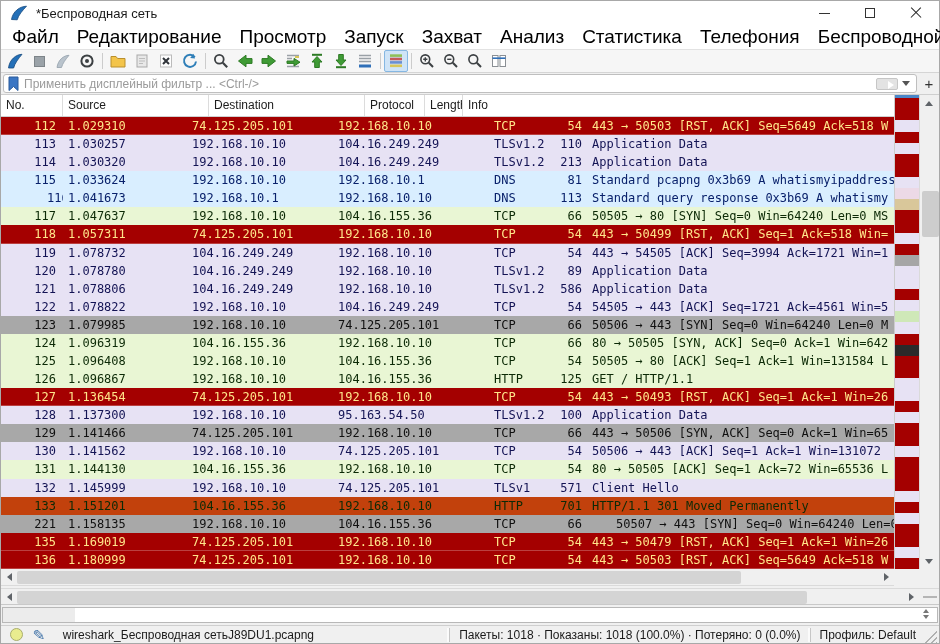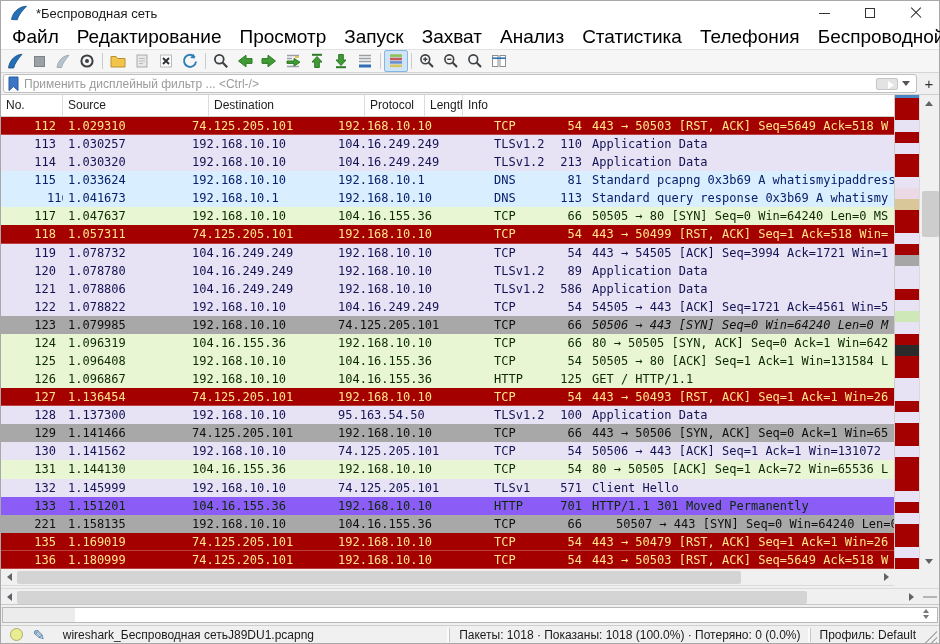--- a/index.html
+++ b/index.html
@@ -423,21 +423,21 @@
             <span class="pcell c-length" style="width: 38px; flex: 0 0 auto;">54</span>
             <span class="pcell c-info" style="flex: 1 1 0%;">54505 → 443 [ACK] Seq=1721 Ack=4561 Win=5</span>
           </div>
           <div class="prow" style="background: rgb(168, 168, 168); color: rgb(16, 16, 16);">
             <span class="pcell c-no" style="width: 62px; flex: 0 0 auto;">123</span>
             <span class="pcell c-time" style="width: 124px; flex: 0 0 auto;">1.079985</span>
             <span class="pcell c-source" style="width: 146px; flex: 0 0 auto;">192.168.10.10</span>
             <span class="pcell c-destination" style="width: 156px; flex: 0 0 auto;">74.125.205.101</span>
             <span class="pcell c-protocol" style="width: 60px; flex: 0 0 auto;">TCP</span>
             <span class="pcell c-length" style="width: 38px; flex: 0 0 auto;">66</span>
-            <span class="pcell c-info" style="flex: 1 1 0%; font-style: italic;">50506 → 443 [SYN] Seq=0 Win=64240 Len=0 M</span>
+            <span class="pcell c-info" style="flex: 1 1 0%;">50506 → 443 [SYN] Seq=0 Win=64240 Len=0 M</span>
           </div>
           <div class="prow" style="background: rgb(233, 246, 212); color: rgb(12, 42, 6); align-items: flex-end;">
             <span class="pcell c-no" style="width: 62px; flex: 0 0 auto;">124</span>
             <span class="pcell c-time" style="width: 124px; flex: 0 0 auto;">1.096319</span>
             <span class="pcell c-source" style="width: 146px; flex: 0 0 auto;">104.16.155.36</span>
             <span class="pcell c-destination" style="width: 156px; flex: 0 0 auto;">192.168.10.10</span>
             <span class="pcell c-protocol" style="width: 60px; flex: 0 0 auto;">TCP</span>
             <span class="pcell c-length" style="width: 38px; flex: 0 0 auto;">66</span>
             <span class="pcell c-info" style="flex: 1 1 0%;">80 → 50505 [SYN, ACK] Seq=0 Ack=1 Win=642</span>
           </div>
@@ -506,21 +506,21 @@
           </div>
           <div class="prow" style="background: rgb(231, 226, 244); color: rgb(19, 19, 84);">
             <span class="pcell c-no" style="width: 62px; flex: 0 0 auto;">132</span>
             <span class="pcell c-time" style="width: 124px; flex: 0 0 auto;">1.145999</span>
             <span class="pcell c-source" style="width: 146px; flex: 0 0 auto;">192.168.10.10</span>
             <span class="pcell c-destination" style="width: 156px; flex: 0 0 auto;">74.125.205.101</span>
             <span class="pcell c-protocol" style="width: 60px; flex: 0 0 auto;">TLSv1</span>
             <span class="pcell c-length" style="width: 38px; flex: 0 0 auto;">571</span>
             <span class="pcell c-info" style="flex: 1 1 0%;">Client Hello</span>
           </div>
-          <div class="prow" style="background: #8b5cf6; color: rgb(12, 42, 6); align-items: flex-end;">
+          <div class="prow" style="background: #c2410c; color: rgb(12, 42, 6); align-items: flex-end;">
             <span class="pcell c-no" style="width: 62px; flex: 0 0 auto;">133</span>
             <span class="pcell c-time" style="width: 124px; flex: 0 0 auto;">1.151201</span>
             <span class="pcell c-source" style="width: 146px; flex: 0 0 auto;">104.16.155.36</span>
             <span class="pcell c-destination" style="width: 156px; flex: 0 0 auto;">192.168.10.10</span>
             <span class="pcell c-protocol" style="width: 60px; flex: 0 0 auto;">HTTP</span>
             <span class="pcell c-length" style="width: 38px; flex: 0 0 auto;">701</span>
             <span class="pcell c-info" style="flex: 1 1 0%;">HTTP/1.1 301 Moved Permanently</span>
           </div>
           <div class="prow" style="background: rgb(168, 168, 168); color: rgb(16, 16, 16);">
             <span class="pcell c-no" style="width: 62px; flex: 0 0 auto;">221</span>

